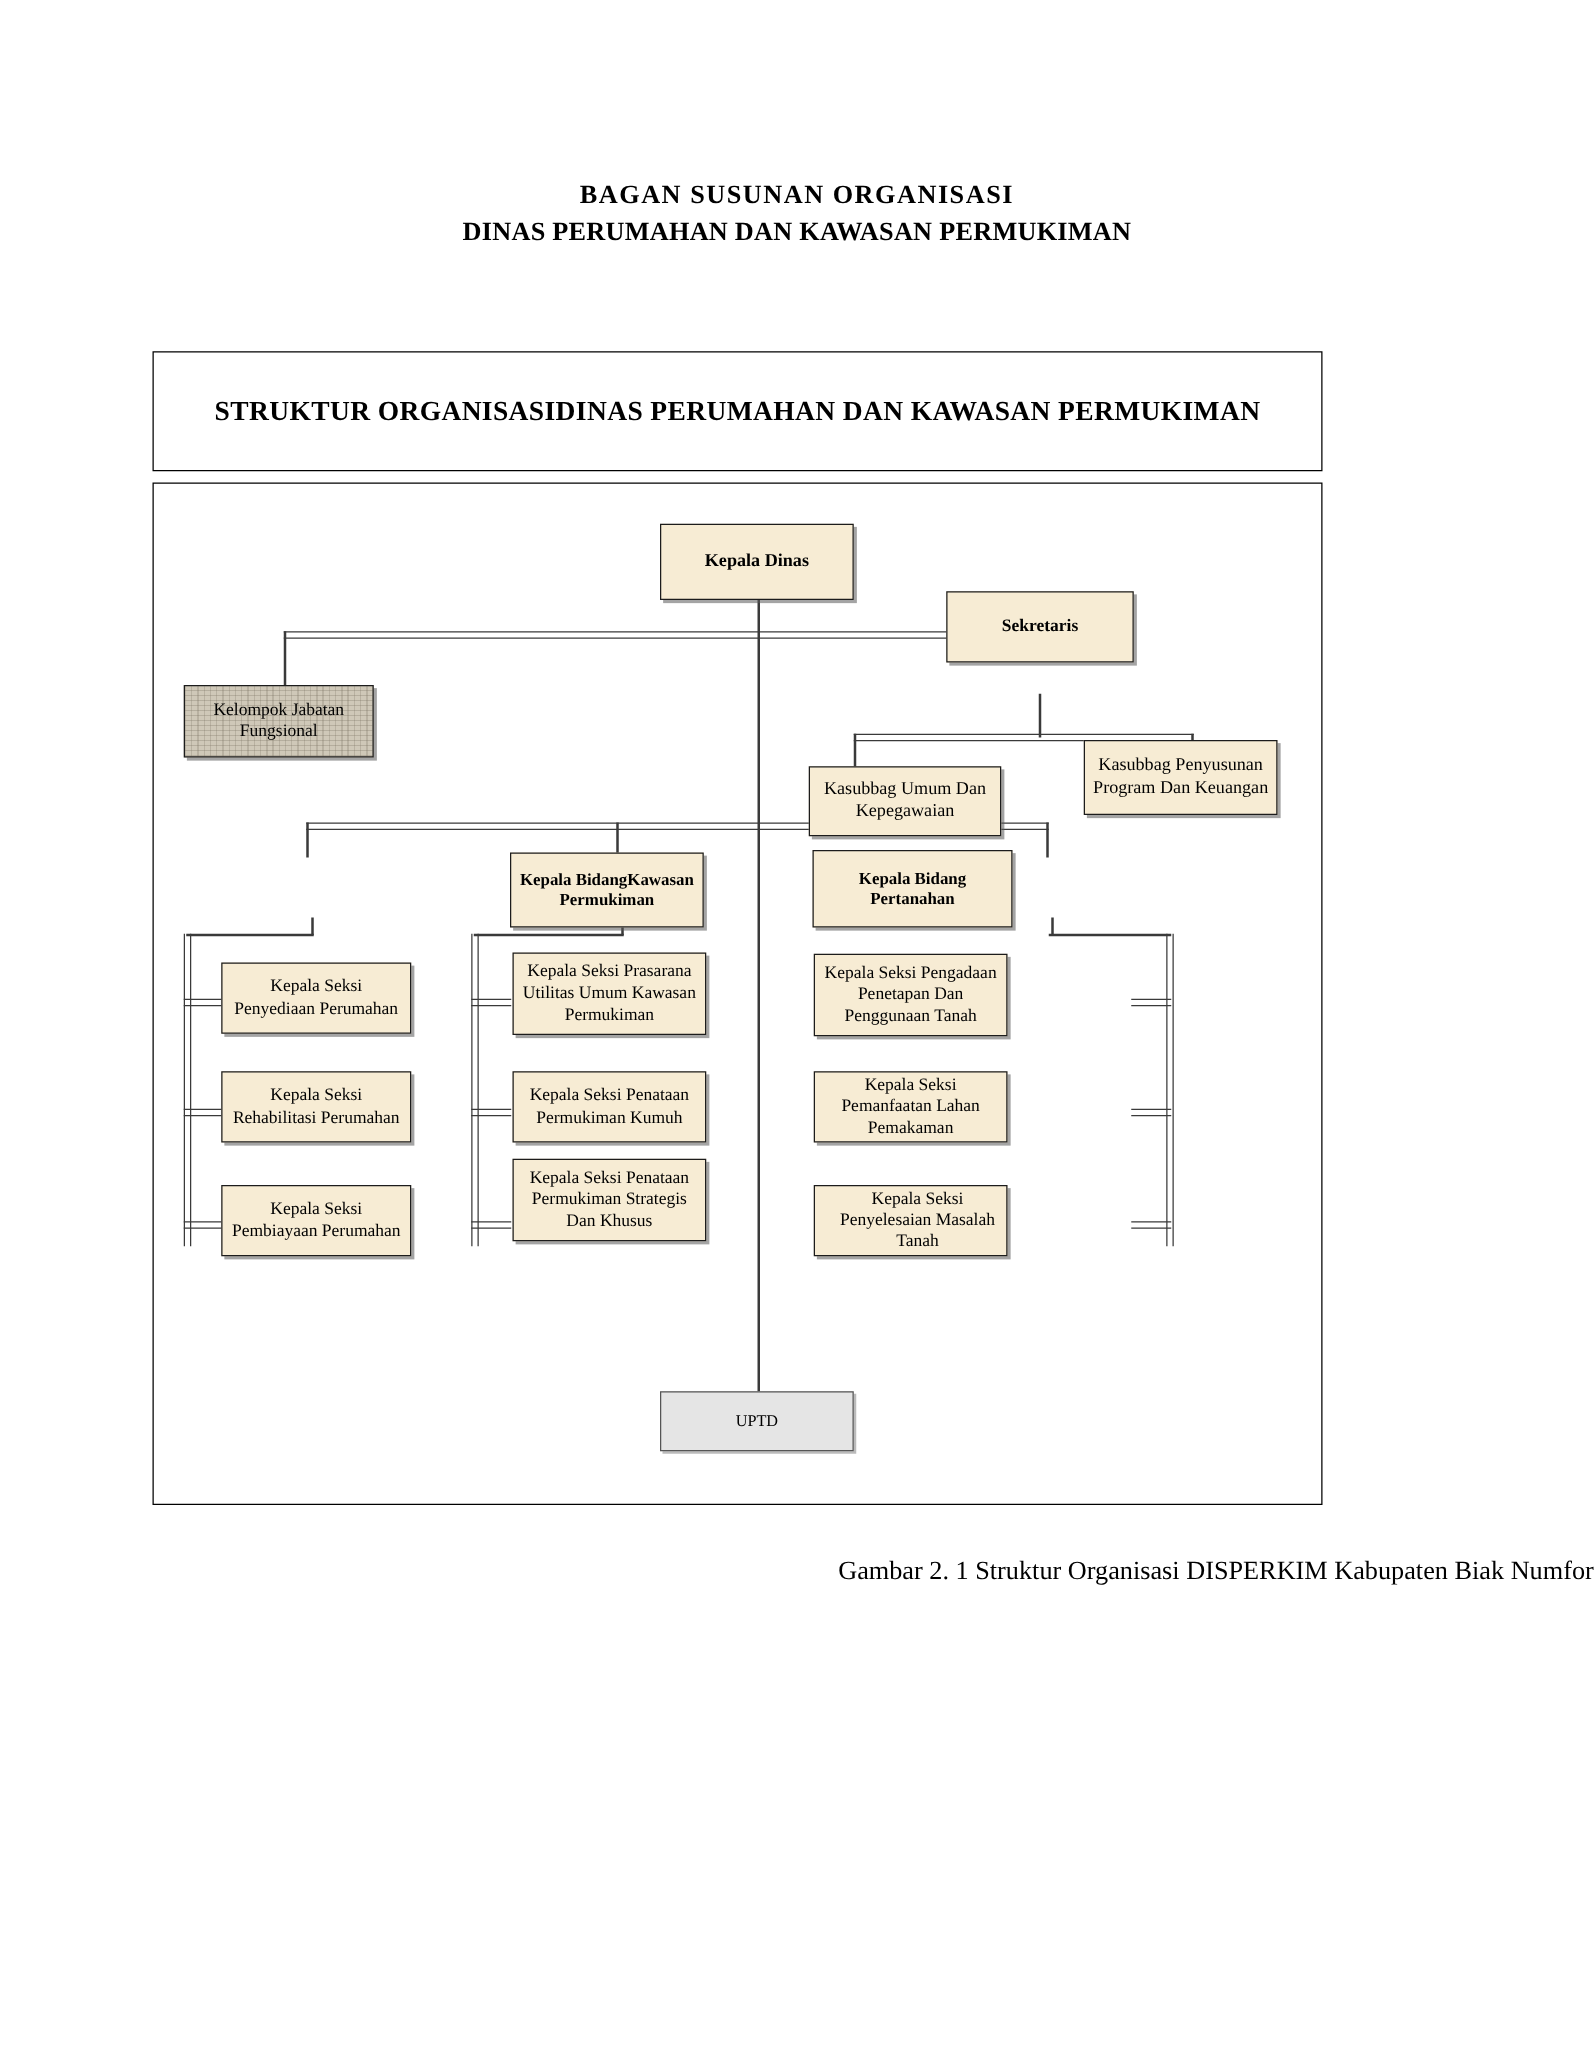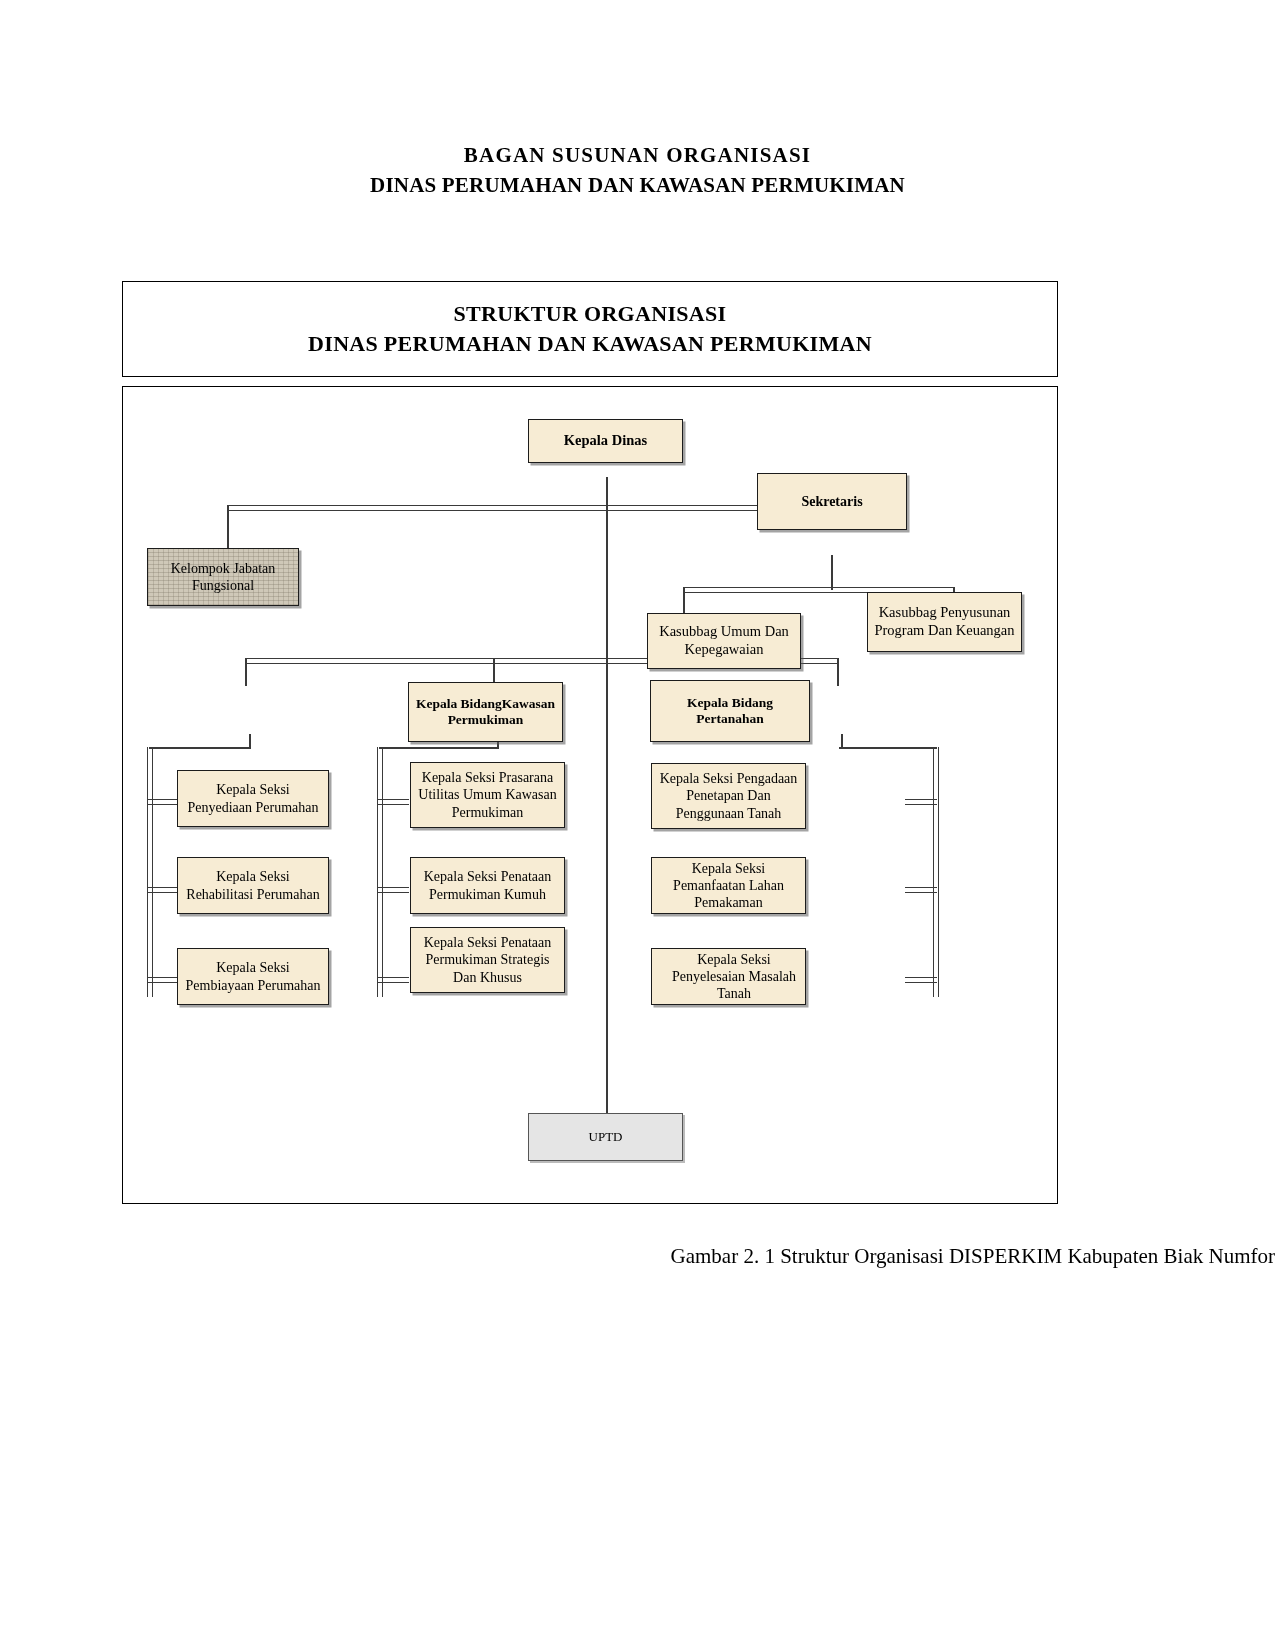--- a/index.html
+++ b/index.html
@@ -43,21 +43,21 @@
 
   #title-box {
     position: absolute;
     left: 0;
     top: 0;
     width: 936px;
     height: 96px;
     border: 1.5px solid #000;
     box-sizing: border-box;
     display: flex;
-    flex-direction: column;
+    flex-direction: row;
     align-items: center;
     justify-content: center;
   }
   #title-box .tline {
     font-weight: bold;
     font-size: 22px;
     line-height: 30px;
     letter-spacing: 0.3px;
   }
 
@@ -203,21 +203,21 @@
       <div class="ln dbl-h" style="left:254px; top:500px; width:32px;"></div>
       <div class="ln dbl-h" style="left:254px; top:590px; width:32px;"></div>
 
       <div class="ln v" style="left:718px; top:347px; height:14px;"></div>
       <div class="ln h" style="left:716px; top:360px; width:98px;"></div>
       <div class="ln dbl-v" style="left:810px; top:360px; height:250px;"></div>
       <div class="ln dbl-h" style="left:782px; top:412px; width:32px;"></div>
       <div class="ln dbl-h" style="left:782px; top:500px; width:32px;"></div>
       <div class="ln dbl-h" style="left:782px; top:590px; width:32px;"></div>
 
-      <div class="node lvl1" style="left:405px; top:32px; width:155px; height:44px;">
+      <div class="node lvl1" style="left:405px; top:32px; width:155px; height:61px;">
         <span class="lbl">Kepala Dinas</span>
       </div>
 
       <div class="node lvl2" style="left:634px; top:86px; width:150px; height:57px;">
         <span class="lbl">Sekretaris</span>
       </div>
 
       <div class="node lvl3" style="left:524px; top:226px; width:154px; height:56px;">
         <span class="lbl">Kasubbag Umum Dan Kepegawaian</span>
       </div>

